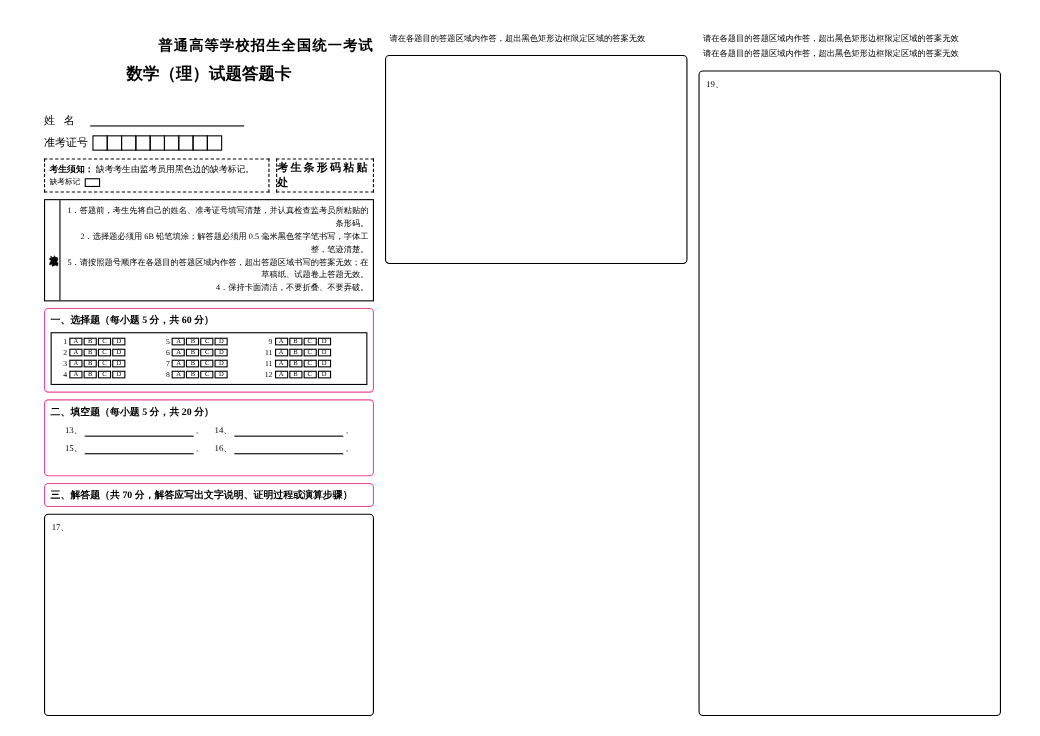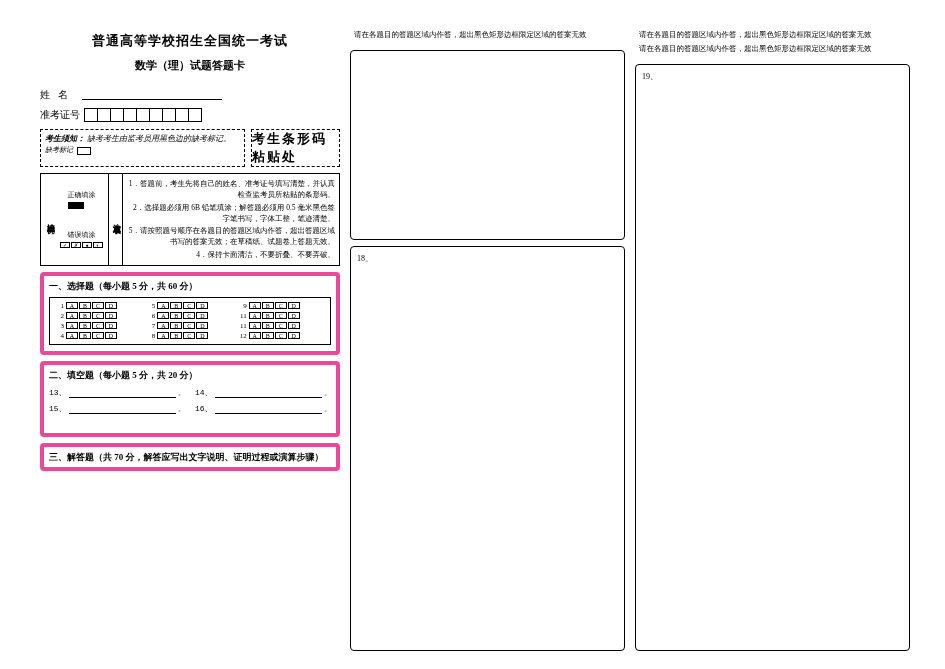--- a/index.html
+++ b/index.html
@@ -22,33 +22,33 @@
   }
   .col {
     display: flex;
     flex-direction: column;
   }
   .col1 { width: 300px; }
   .col2 { width: 275px; }
   .col3 { width: 275px; }
 
   .title-main {
-    text-align: center;
+    text-align: right;
     font-size: 13px;
     font-weight: bold;
     font-family: "SimHei","黑体",sans-serif;
     margin: 2px 0 8px 0;
     letter-spacing: 1px;
   }
   .title-sub {
     text-align: center;
-    font-size: 11px;
+    font-size: 15px;
     font-weight: bold;
     font-family: "SimHei","黑体",sans-serif;
-    margin-bottom: 12px;
+    margin-bottom: 23px;
   }
 
   .name-row, .ticket-row {
     display: flex;
     align-items: center;
     margin: 3px 0;
     font-size: 10px;
   }
   .name-label { letter-spacing: 8px; margin-right: 6px; }
   .name-line {
@@ -73,30 +73,29 @@
     gap: 6px;
     margin-top: 4px;
     align-items: stretch;
   }
   .fill-inst {
     border: 1px dashed #000;
     padding: 3px 4px;
     font-size: 8px;
     width: 205px;
     line-height: 1.4;
-    font-style: italic;
   }
   .fill-inst .ft { font-weight: bold; }
   .barcode-area {
     border: 1px dashed #000;
     flex: 1;
     display: flex;
     align-items: center;
     justify-content: center;
-    font-size: 13px;
+    font-size: 10px;
     letter-spacing: 2px;
     font-weight: bold;
   }
 
   .rules-box {
     border: 1px solid #000;
     margin-top: 6px;
     display: flex;
     font-size: 7.5px;
   }
@@ -139,21 +138,21 @@
   .rules-mid{
     width:14px;border-right:1px solid #000;
     display:flex;align-items:center;justify-content:center;
   }
   .rules-right{
     flex:1;padding:4px 4px;line-height:1.5;
   }
   .rules-right div{margin-bottom:1px;text-align:right;}
 
   .section-box{
-    border:4px solid #ec4899;
+    border:1px solid #ec4899;
     border-radius:4px;
     margin-top:6px;
     padding:4px 5px 6px 5px;
   }
   .section-box.tight{padding-bottom:14px;}
   .sec-title{
     font-size:9px;font-weight:bold;margin-bottom:4px;
   }
   .choice-grid-wrap{
     border:1px solid #000;
@@ -166,22 +165,22 @@
   }
   .choice-grid td{padding:1px 1px;vertical-align:middle;}
   .qnum{width:12px;text-align:right;padding-right:2px;}
   .bubbles{display:flex;gap:1px;}
   .bubble{
     width:12px;height:7px;border:1px solid #000;
     font-size:6px;line-height:6px;text-align:center;
   }
 
   .fill-row{
-    display:flex;gap:10px;margin:5px 0;
-    font-size:8px;align-items:center;font-family:Liberation Mono, monospace;
+    display:flex;gap:10px;margin:5px 13px;
+    font-size:8px;align-items:center;
   }
   .fill-item{display:flex;align-items:flex-end;gap:2px;flex:1;}
   .fill-line{flex:1;border-bottom:1px solid #000;height:8px;}
   .punct{font-size:7px;}
 
   .answer-panel{
     border:1px solid #000;
     border-radius:4px;
     flex:1;
     margin-top:6px;
@@ -246,42 +245,20 @@
             <span style="font-size:7px;">缺考标记</span>
             <span style="width:14px;height:8px;border:1px solid #000;display:inline-block;"></span>
           </div>
         </div>
         <div class="barcode-area">
           <span>考生条形码粘贴处</span>
         </div>
       </div>
 
       <div class="rules-box">
-        <div class="rules-left">
-          <div class="rules-left-inner">
-            <div style="display:flex;align-items:center;">
-                <span class="vlabel">填涂样例</span>
-              </div>
-            <div class="sample-col">
-              <div style="text-align:center">
-                <div class="mini-label">正确填涂</div>
-                <div class="filled-box"></div>
-              </div>
-              <div style="text-align:center">
-                <div class="mini-label">错误填涂</div>
-                <div class="wrong-row">
-                  <span class="wbox">✓</span>
-                    <span class="wbox">✗</span>
-                    <span class="wbox">●</span>
-                    <span class="wbox">◐</span>
-                </div>
-              </div>
-            </div>
-          </div>
-        </div>
         <div class="rules-mid">
           <span class="vlabel">注意事项</span>
         </div>
         <div class="rules-right">
           <div>1．答题前，考生先将自己的姓名、准考证号填写清楚，并认真检查监考员所粘贴的条形码。</div>
           <div>2．选择题必须用 6B 铅笔填涂；解答题必须用 0.5 毫米黑色签字笔书写，字体工整，笔迹清楚。</div>
           <div>5．请按照题号顺序在各题目的答题区域内作答，超出答题区域书写的答案无效；在草稿纸、试题卷上答题无效。</div>
           <div>4．保持卡面清洁，不要折叠、不要弄破。</div>
         </div>
       </div>
@@ -448,31 +425,31 @@
               <span>16、</span>
               <span class="fill-line"></span>
               <span class="punct">。</span>
             </div>
         </div>
       </div>
 
       <div class="section-box tight" style="padding-bottom:3px;">
         <span class="sec3-title">三、解答题（共 70 分，解答应写出文字说明、证明过程或演算步骤）</span>
       </div>
+      <div class="sec3-box">
+        <div class="qn">17、</div>
+        <div class="spacer"></div>
+      </div>
     </div>
   </div>
 
   <div class="col col2">
     <div class="col2-top-wrap">
       <div class="warn-line">请在各题目的答题区域内作答，超出黑色矩形边框限定区域的答案无效</div>
       <div class="answer-panel" style="flex:0 0 190px;">
-        <div class="spacer"></div>
-      </div>
-      <div class="answer-panel">
-        <div class="qn">18、</div>
         <div class="spacer"></div>
       </div>
     </div>
   </div>
 
   <div class="col col3">
     <div class="col3-wrap">
       <div class="warn-line">请在各题目的答题区域内作答，超出黑色矩形边框限定区域的答案无效</div>
       <div class="warn-line">请在各题目的答题区域内作答，超出黑色矩形边框限定区域的答案无效</div>
       <div class="answer-panel">

